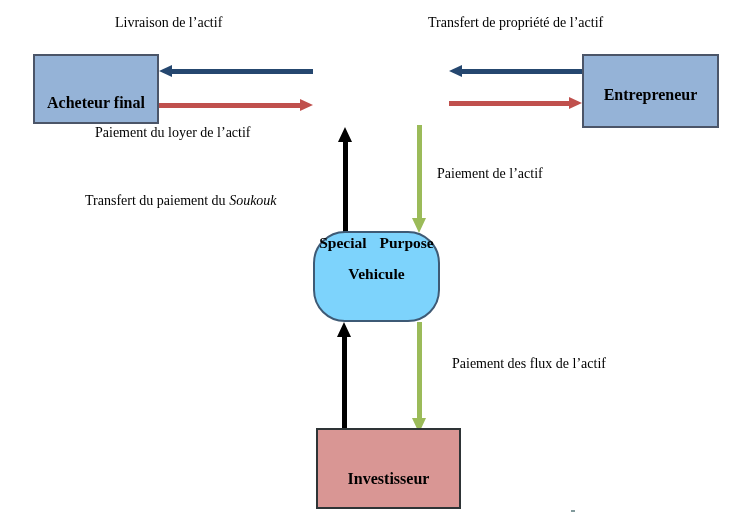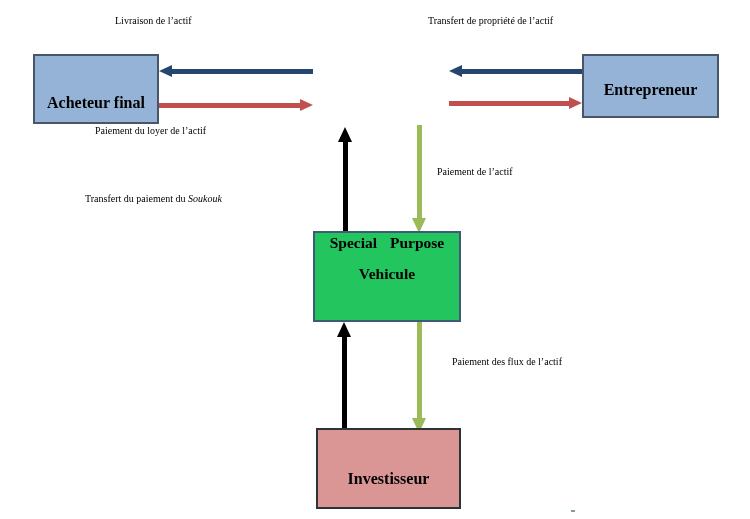--- a/index.html
+++ b/index.html
@@ -10,28 +10,28 @@
 
   
   .node {
     position:absolute; box-sizing:border-box;
     border:2px solid #4b5568;
     font-weight:bold; font-size:16px; text-align:center;
     display:flex; flex-direction:column; align-items:center; justify-content:center;
   }
   #node-acheteur     { left:33px;  top:54px;  width:126px; height:70px; background:#95B3D7; padding-top:28px; }
   #node-banque       { left:313px; top:55px;  width:136px; height:70px; background:#E0670B; border-color:#5a5d6a; padding-top:2px; }
-  #node-entrepreneur { left:582px; top:54px;  width:137px; height:64px; background:#95B3D7; padding-top:8px; }
-  #node-spv          { left:313px; top:231px; width:148px; height:91px; background:#22c55e; border-color:#3e5a75; justify-content:flex-start; font-size:15.5px; }
+  #node-entrepreneur { left:582px; top:54px;  width:137px; height:74px; background:#95B3D7; padding-top:8px; }
+  #node-spv          { left:313px; top:231px; width:127px; height:91px; background:#7dd3fc; border-color:#3e5a75; justify-content:flex-start; font-size:15.5px;border-radius:32px; }
   #node-investisseur { left:316px; top:428px; width:145px; height:81px; background:#D99694; border-color:#2e3436; padding-top:21px; }
   .spv-l1 { margin-top:1px; word-spacing:9px; }
   .spv-l2 { margin-top:13px; }
 
   
-  .elabel { position:absolute; font-size:10px; white-space:nowrap; }
+  .elabel { position:absolute; font-size:14px; white-space:nowrap; }
   #lbl-livraison          { left:115px; top:15px; }
   #lbl-propriete          { left:428px; top:15px; }
   #lbl-loyer              { left:95px;  top:125px; }
   #lbl-paiement-actif     { left:437px; top:126px;margin-top:40px; }
   #lbl-transfert-paiement { left:85px;  top:193px; }
   #lbl-transfert-flux     { left:448px; top:194px; }
   #lbl-souscription       { left:93px;  top:356px; }
   #lbl-paiement-flux      { left:452px; top:356px; }
   .it { font-style:italic; }
 

